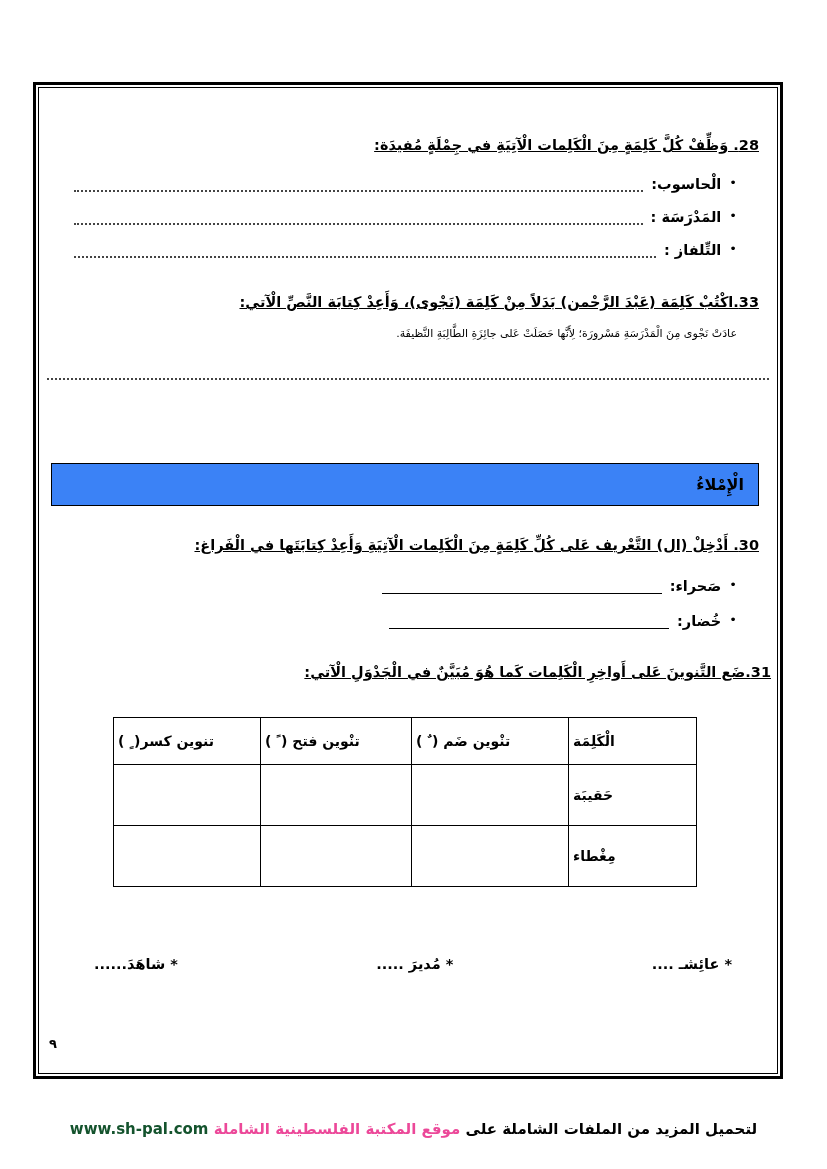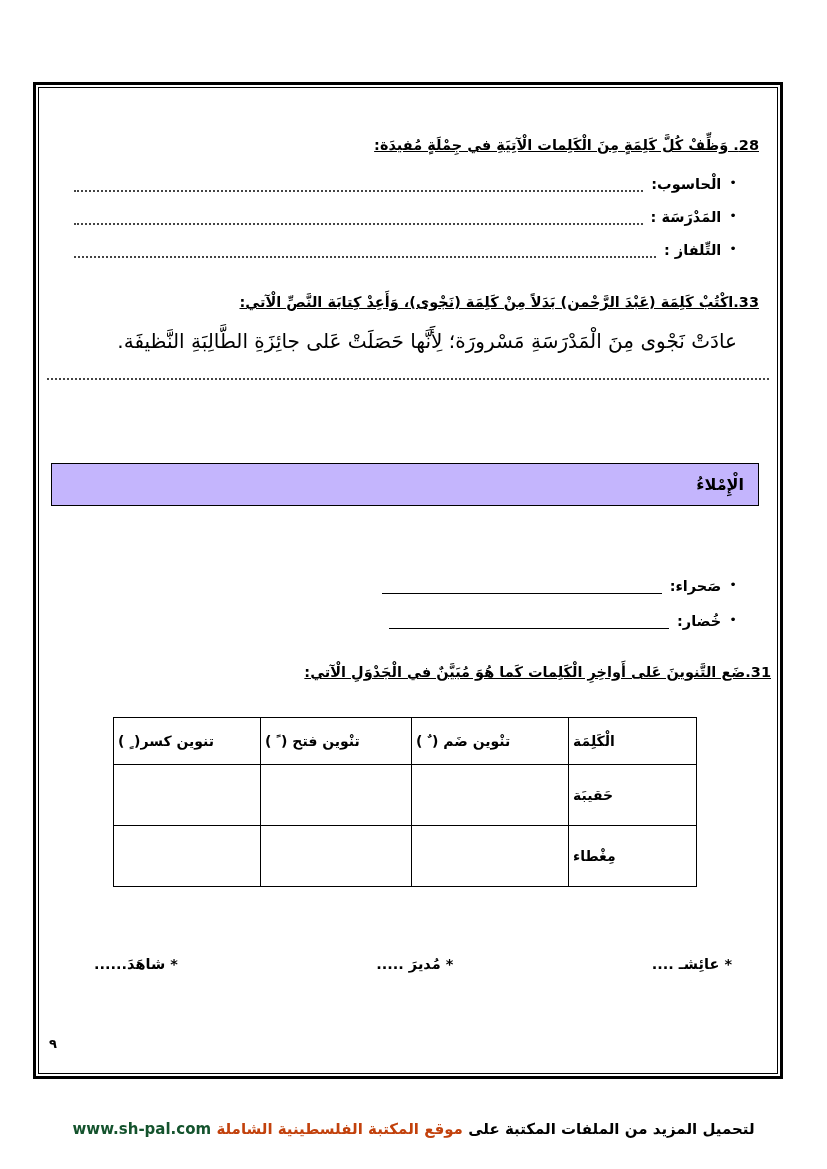--- a/index.html
+++ b/index.html
@@ -26,27 +26,27 @@
   }
   .bullet-glyph{font-size:13px;line-height:1.4;}
   .bullet-label{white-space:nowrap;font-weight:bold;}
   .dotted-fill{
     flex:1;border-bottom:2px dotted #444;height:1em;min-width:40px;
   }
   .solid-fill{
     border-bottom:1.5px solid #000;height:1em;width:280px;
   }
   .body-text{
-    font-size:20px;text-align:right;direction:rtl;line-height:1.5;
+    font-size:11px;text-align:right;direction:rtl;line-height:1.5;
   }
   .dotted-line{
     border-bottom:2px dotted #444;height:1px;
   }
   .section-box{
-    background:#c4b5fd;border:1px solid #000;
+    background:#3b82f6;border:1px solid #000;
     display:flex;align-items:center;justify-content:flex-start;
     direction:rtl;padding:0 14px;
   }
   .section-title{font-weight:bold;font-size:16px;}
   table.tanween{
     border-collapse:collapse;direction:rtl;width:100%;height:100%;
     table-layout:fixed;
   }
   table.tanween th,table.tanween td{
     border:1.5px solid #000;font-size:14px;text-align:left;
@@ -56,21 +56,21 @@
   table.tanween td{height:40px;font-weight:bold;}
   .q32-items{
     display:flex;direction:rtl;justify-content:space-between;
     font-size:14.5px;font-weight:bold;
   }
   .page-num{font-size:13px;font-weight:bold;}
   .footer{
     position:absolute;left:0;right:0;top:1120px;text-align:center;
     direction:rtl;font-size:15px;font-weight:bold;
   }
-  .footer .site-name{color:#c2410c;}
+  .footer .site-name{color:#ec4899;}
   .footer .site-url{color:#14532d;direction:ltr;unicode-bidi:embed;text-decoration:none;}
 </style>
 </head>
 <body>
 
 <div class="frame-outer">
   <div class="frame-inner">
     <div class="content">
 
       <div class="abs q-title" style="top:48px;right:18px;left:40px;">28. وَظِّفْ كُلَّ كَلِمَةٍ مِنَ الْكَلِمات الْآتِيَةِ في جِمْلَةٍ مُفيدَة:</div>
@@ -92,20 +92,21 @@
       </div>
 
       <div class="abs q-title" style="top:205px;right:18px;left:30px;">33.اكْتُبْ كَلِمَة (عَبْدَ الرَّحْمن) بَدَلاً مِنْ كَلِمَة (نَجْوى)، وَأَعِدْ كِتابَة النَّصِّ الْآتي:</div>
       <div class="abs body-text" style="top:238px;right:40px;left:30px;">عادَتْ نَجْوى مِنَ الْمَدْرَسَةِ مَسْرورَة؛ لِأَنَّها حَصَلَتْ عَلى جائِزَةِ الطَّالِبَةِ النَّظيفَة.</div>
       <div class="abs dotted-line" style="top:278px;right:8px;left:8px;height:14px;"></div>
 
       <div class="abs section-box" style="top:375px;right:18px;left:12px;height:43px;">
         <span class="section-title">الْإِمْلاءُ</span>
       </div>
 
+      <div class="abs q-title" style="top:448px;right:18px;left:30px;">30.  أَدْخِلْ (ال) التَّعْريف عَلى كُلِّ كَلِمَةٍ مِنَ الْكَلِمات الْآتِيَةِ وَأَعِدْ كِتابَتَها في الْفَراغ:</div>
 
       <div class="abs bullet-row" style="top:488px;right:40px;left:200px;">
         <span class="bullet-glyph">•</span>
         <span class="bullet-label">صَحراء:</span>
         <span class="solid-fill"></span>
       </div>
       <div class="abs bullet-row" style="top:523px;right:40px;left:200px;">
         <span class="bullet-glyph">•</span>
         <span class="bullet-label">خُضار:</span>
         <span class="solid-fill"></span>
@@ -153,16 +154,16 @@
         <span>* شاهَدَ......</span>
       </div>
 
       <div class="abs page-num" style="top:948px;right:auto;left:10px;">٩</div>
 
     </div>
   </div>
 </div>
 
 <div class="footer">
-  <span>لتحميل المزيد من الملفات المكتبة على </span>
+  <span>لتحميل المزيد من الملفات الشاملة على </span>
   <span class="site-name">موقع المكتبة الفلسطينية الشاملة</span>
   <a href="#" class="site-url">www.sh-pal.com</a>
 </div>
 
 </body></html>

